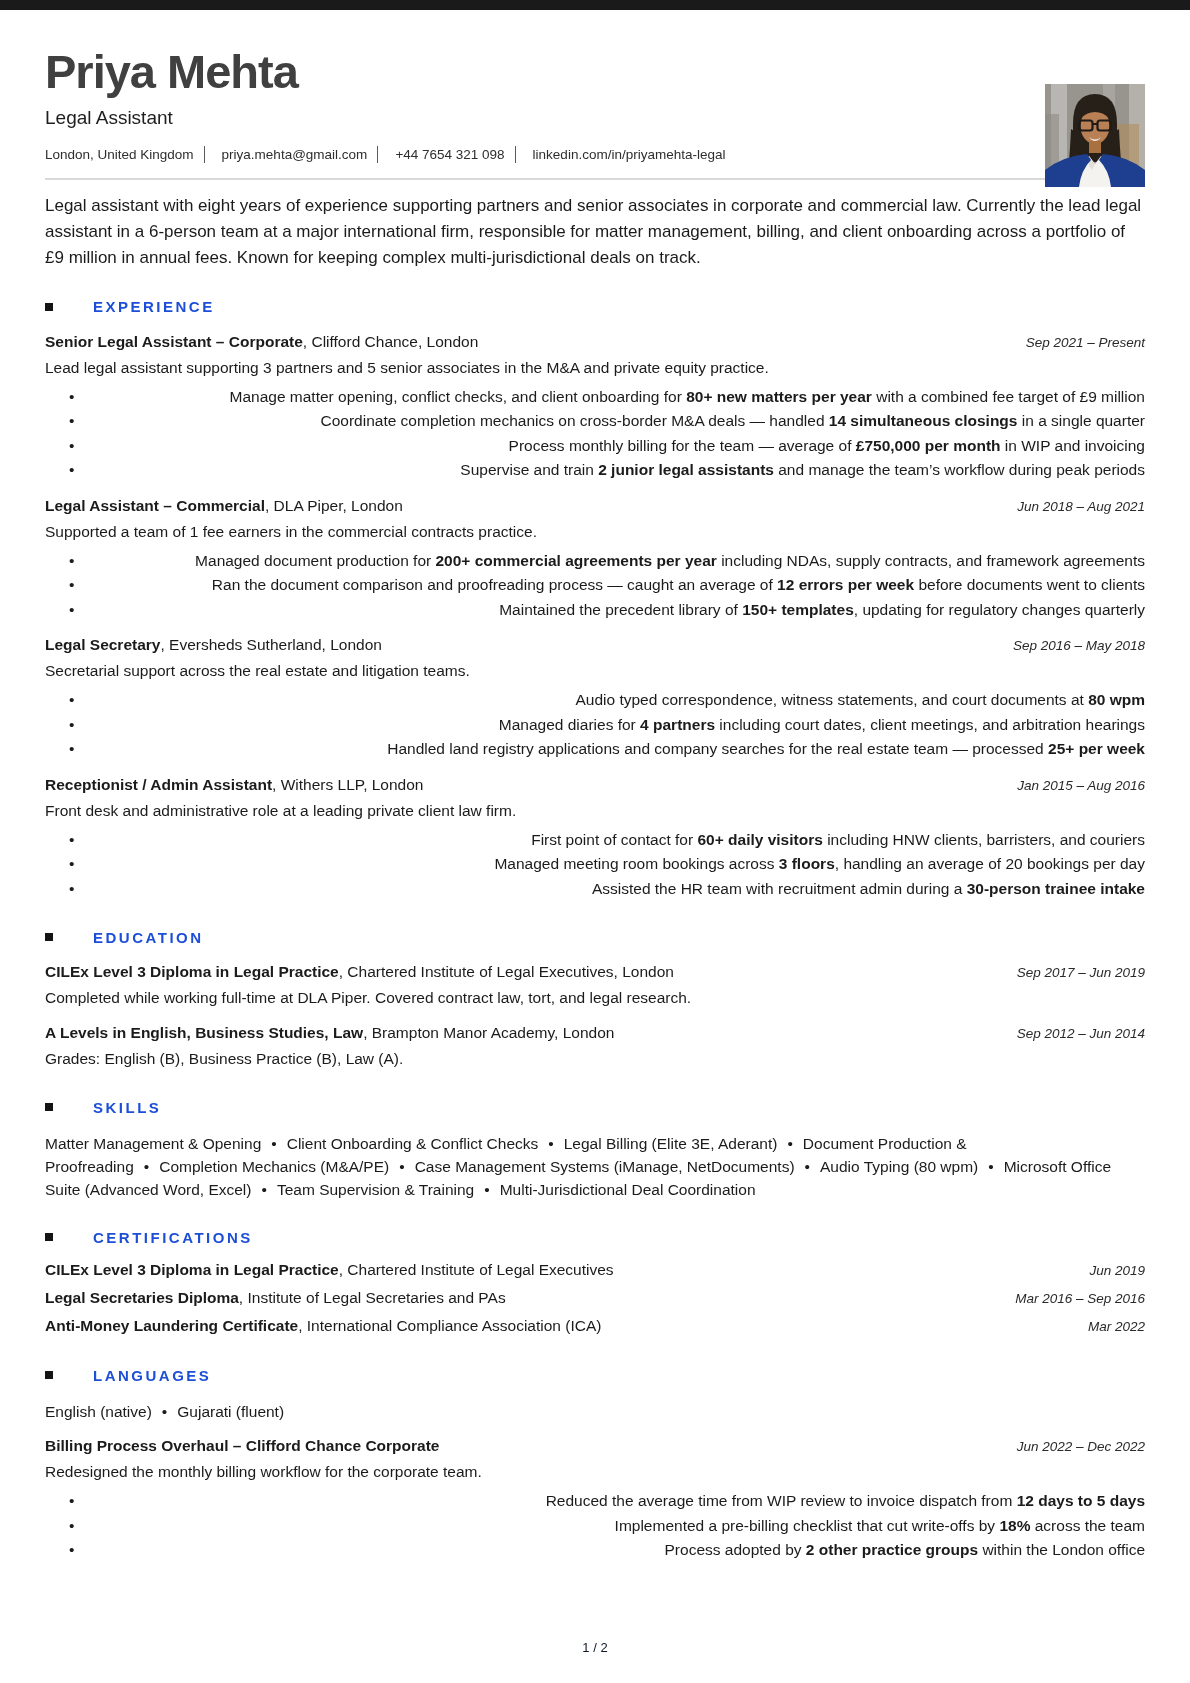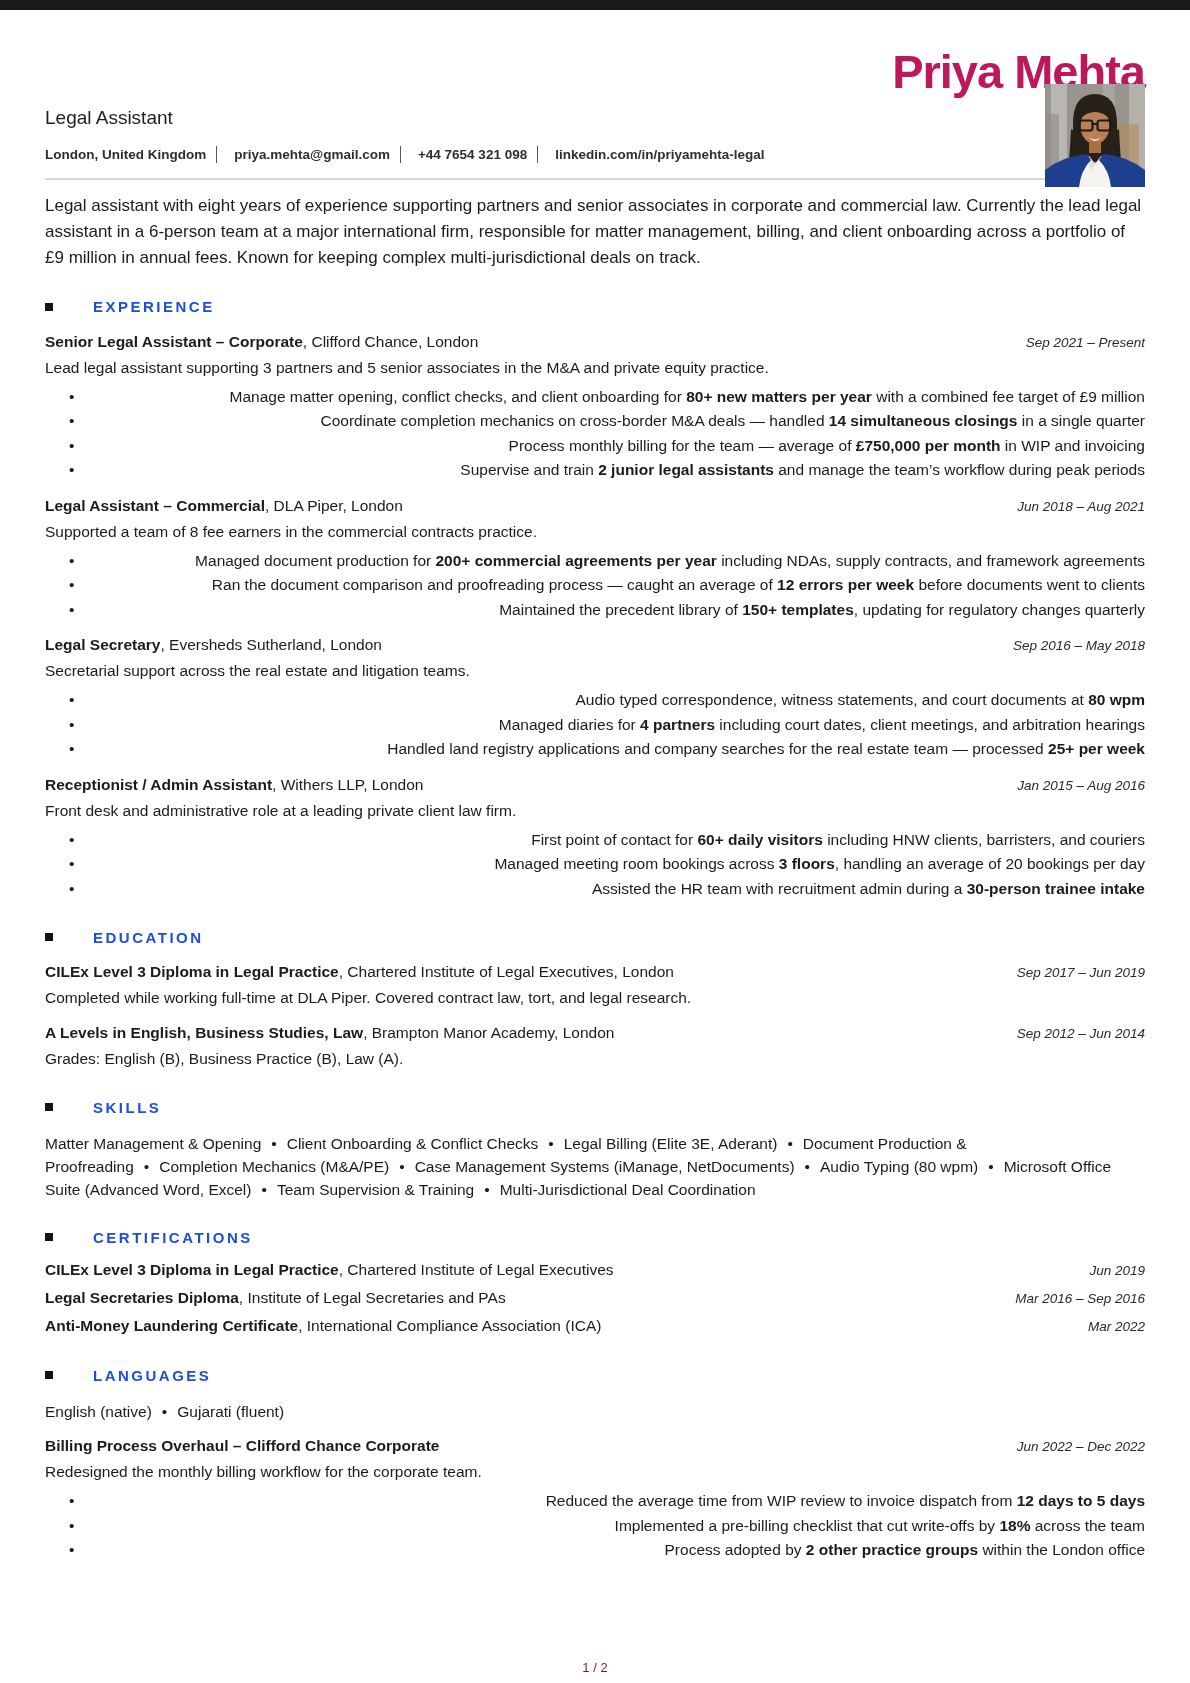--- a/index.html
+++ b/index.html
@@ -11,24 +11,24 @@
     color: #1b1b1b;
     overflow: hidden;
   }
   .topbar { height: 10px; background: #1a1a1a; }
   .content { padding: 0 45px; position: relative; }
 
   
   h1.name {
     margin: 37px 0 0;
     font-size: 47px; font-weight: 800; letter-spacing: -1px;
-    color: #be185d; line-height: 1.08; text-align: right;
+    color: #404040; line-height: 1.08;
   }
   .role { margin-top: 9px; font-size: 19px; color: #1e1e1e; }
-  .contact { margin-top: 17px; display: flex; align-items: center; font-size: 13.5px; color: #2e2e2e; font-weight: bold; }
+  .contact { margin-top: 17px; display: flex; align-items: center; font-size: 13.5px; color: #2e2e2e; }
   .sep { width: 1px; height: 17px; background: #5a5a5a; margin: 0 17px 0 10px; flex: 0 0 auto; }
   .photo {
     position: absolute; top: 37px; right: 45px;
     width: 100px; height: 103px; overflow: hidden; background: #9a9a98;
   }
   .photo svg { display: block; }
   .divider { height: 2px; background: #d9d9d9; margin-top: 15px; }
   .summary { margin: 13px 0 0; font-size: 17px; line-height: 26px; color: #1b1b1b; }
 
   
@@ -50,22 +50,22 @@
 
   
   .tight .entry:first-child { margin-top: 9px; }
   .tight .entry + .entry { margin-top: 3px; }
 
   
   .inline-list { margin-top: 13px; font-size: 15.5px; line-height: 23px; color: #1b1b1b; }
   .dot { margin: 0 10px; }
 
   .footer {
-    position: absolute; bottom: 8px; left: 0; width: 100%;
-    text-align: center; font-size: 13px; color: #7f1d1d;
+    position: absolute; bottom: 28px; left: 0; width: 100%;
+    text-align: center; font-size: 13px; color: #0f172a;
   }
 </style>
 </head>
 <body>
 
 <div class="topbar"></div>
 
 <div class="content">
 
   <header>
@@ -128,21 +128,21 @@
             <li><span>Coordinate completion mechanics on cross-border M&amp;A deals — handled </span><span class="tb">14 simultaneous closings</span><span> in a single quarter</span></li>
             <li><span>Process monthly billing for the team — average of </span><span class="tb">£750,000 per month</span><span> in WIP and invoicing</span></li>
             <li><span>Supervise and train </span><span class="tb">2 junior legal assistants</span><span> and manage the team’s workflow during peak periods</span></li>
           </ul>
         </div>
         <div class="entry">
           <div class="entry-head">
             <div class="entry-title"><span class="tb">Legal Assistant – Commercial</span><span>, DLA Piper, London</span></div>
             <div class="entry-date">Jun 2018 – Aug 2021</div>
           </div>
-          <div class="entry-sub">Supported a team of 8 fee earners in the commercial contracts practice.</div>
+          <div class="entry-sub">Supported a team of 1 fee earners in the commercial contracts practice.</div>
           <ul class="bullets">
             <li><span>Managed document production for </span><span class="tb">200+ commercial agreements per year</span><span> including NDAs, supply contracts, and framework agreements</span></li>
             <li><span>Ran the document comparison and proofreading process — caught an average of </span><span class="tb">12 errors per week</span><span> before documents went to clients</span></li>
             <li><span>Maintained the precedent library of </span><span class="tb">150+ templates</span><span>, updating for regulatory changes quarterly</span></li>
           </ul>
         </div>
         <div class="entry">
           <div class="entry-head">
             <div class="entry-title"><span class="tb">Legal Secretary</span><span>, Eversheds Sutherland, London</span></div>
             <div class="entry-date">Sep 2016 – May 2018</div>

